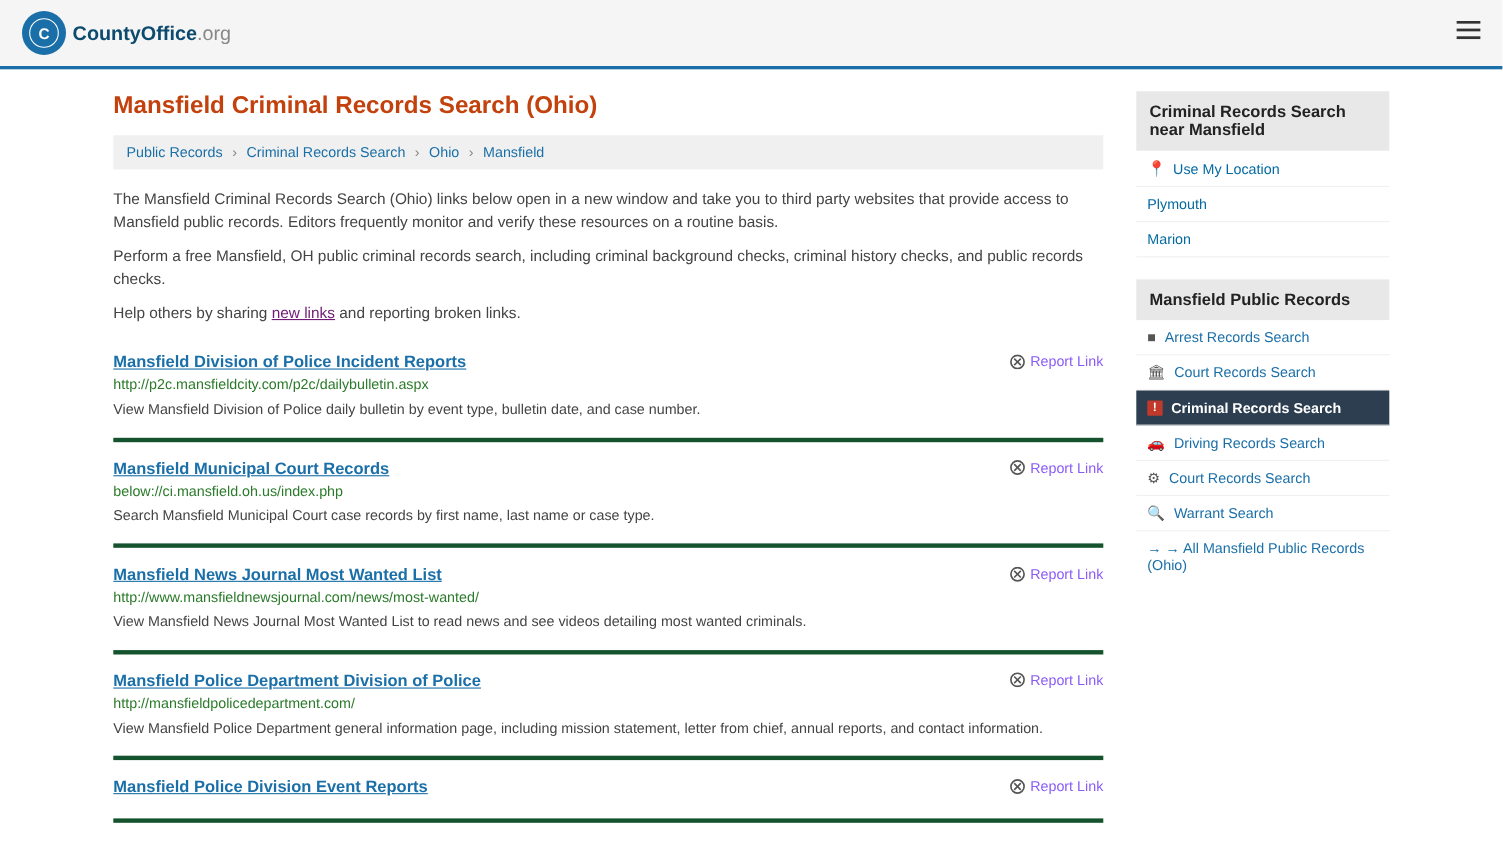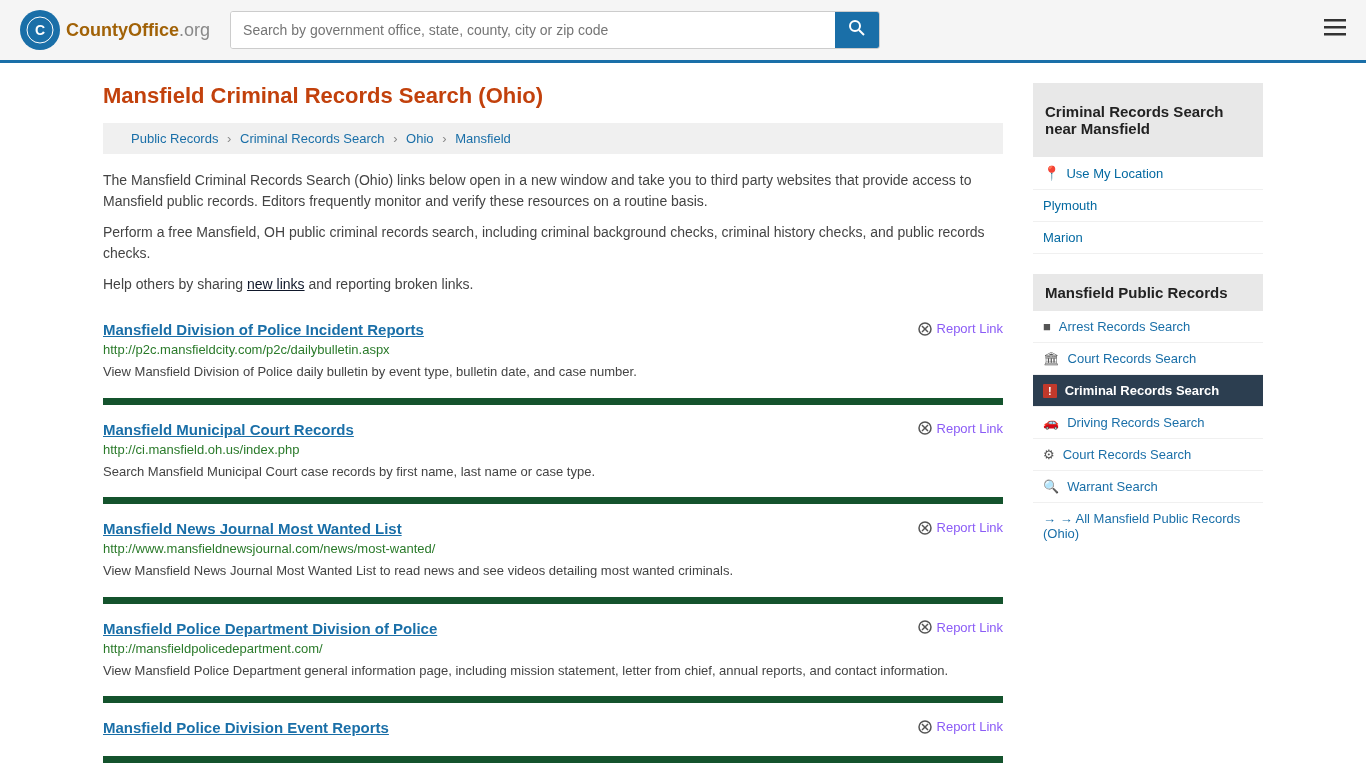--- a/index.html
+++ b/index.html
@@ -30,21 +30,21 @@
       justify-content: center;
       color: white;
       font-size: 18px;
       font-weight: bold;
     }
     #logo-text {
       font-size: 18px;
       color: #333;
       font-weight: bold;
     }
-    #logo-text span { color: #a16207; }
+    #logo-text span { color: #0c4a6e; }
     #search-bar-container {
       flex: 1;
       max-width: 650px;
       display: flex;
       border: 1px solid #ccc;
       border-radius: 3px;
       overflow: hidden;
       background: #fff;
     }
     #search-input {
@@ -92,46 +92,46 @@
     #page-title {
       font-size: 22px;
       font-weight: bold;
       color: #c2410c;
       margin-bottom: 14px;
     }
 
     
     #breadcrumb {
       background: #f0f0f0;
-      padding: 8px 28px;
+      padding: 8px 12px;
       font-size: 13px;
       margin-bottom: 16px;
       color: #555;
     }
     #breadcrumb a {
       color: #1a6fa8;
       text-decoration: none;
     }
     #breadcrumb span { color: #888; margin: 0 5px; }
 
     
     .desc-text {
       font-size: 14px;
       color: #444;
       margin-bottom: 10px;
       line-height: 1.5;
     }
     .desc-text a {
-      color: #0f172a;
+      color: #701a75;
       text-decoration: underline;
     }
 
     
     .result-item {
-      border-bottom: 7px solid #14532d;
+      border-bottom: 4px solid #14532d;
       padding: 16px 0;
     }
     .result-header {
       display: flex;
       justify-content: space-between;
       align-items: flex-start;
       margin-bottom: 4px;
     }
     .result-title {
       font-size: 15px;
@@ -160,21 +160,21 @@
       color: #444;
       line-height: 1.5;
     }
 
     
     .sidebar-box {
       margin-bottom: 20px;
     }
     .sidebar-header {
       background: #e8e8e8;
-      padding: 20px 12px;
+      padding: 10px 12px;
       font-size: 15px;
       font-weight: bold;
       color: #222;
       margin-bottom: 0;
     }
     .sidebar-item {
       padding: 8px 10px;
       font-size: 13px;
       border-bottom: 1px solid #f0f0f0;
     }
@@ -247,29 +247,20 @@
   <div id="logo-area">
     <div id="logo-circle">
       <svg width="28" height="28" viewBox="0 0 28 28">
         <circle cx="14" cy="14" r="13" fill="#1a6fa8" stroke="white" stroke-width="1"></circle>
         <text x="14" y="19" text-anchor="middle" fill="white" font-size="14" font-weight="bold">C</text>
       </svg>
     </div>
     <span id="logo-text">
       <span>CountyOffice</span><span style="color:#888; font-weight:normal;">.org</span>
     </span>
-  </div>
-  <div id="search-bar-container">
-    <input type="text" id="search-input" placeholder="Search by government office, state, county, city or zip code" style="">
-    <button id="search-btn">
-      <svg width="16" height="16" viewBox="0 0 16 16" fill="white">
-        <circle cx="6" cy="6" r="5" stroke="white" stroke-width="2" fill="none"></circle>
-        <line x1="10" y1="10" x2="15" y2="15" stroke="white" stroke-width="2"></line>
-      </svg>
-    </button>
   </div>
   <button id="menu-btn">
     <svg width="22" height="18" viewBox="0 0 22 18" fill="#333">
       <rect y="0" width="22" height="2.5"></rect>
       <rect y="7" width="22" height="2.5"></rect>
       <rect y="14" width="22" height="2.5"></rect>
     </svg>
   </button>
 </div>
 
@@ -317,21 +308,21 @@
           <span class="result-title">Mansfield Municipal Court Records</span>
           <a href="#" class="report-link">
             <svg width="14" height="14" viewBox="0 0 14 14" fill="none" stroke="#555" stroke-width="1.5">
               <circle cx="7" cy="7" r="6"></circle>
               <line x1="4" y1="4" x2="10" y2="10"></line>
               <line x1="10" y1="4" x2="4" y2="10"></line>
             </svg>
             <span>Report Link</span>
           </a>
         </div>
-        <div class="result-url">http://ci.mansfield.oh.us/index.php</div>
+        <div class="result-url">below://ci.mansfield.oh.us/index.php</div>
         <div class="result-desc">Search Mansfield Municipal Court case records by first name, last name or case type.</div>
       </div>
 
       <div class="result-item">
         <div class="result-header">
           <span class="result-title">Mansfield News Journal Most Wanted List</span>
           <a href="#" class="report-link">
             <svg width="14" height="14" viewBox="0 0 14 14" fill="none" stroke="#555" stroke-width="1.5">
               <circle cx="7" cy="7" r="6"></circle>
               <line x1="4" y1="4" x2="10" y2="10"></line>

